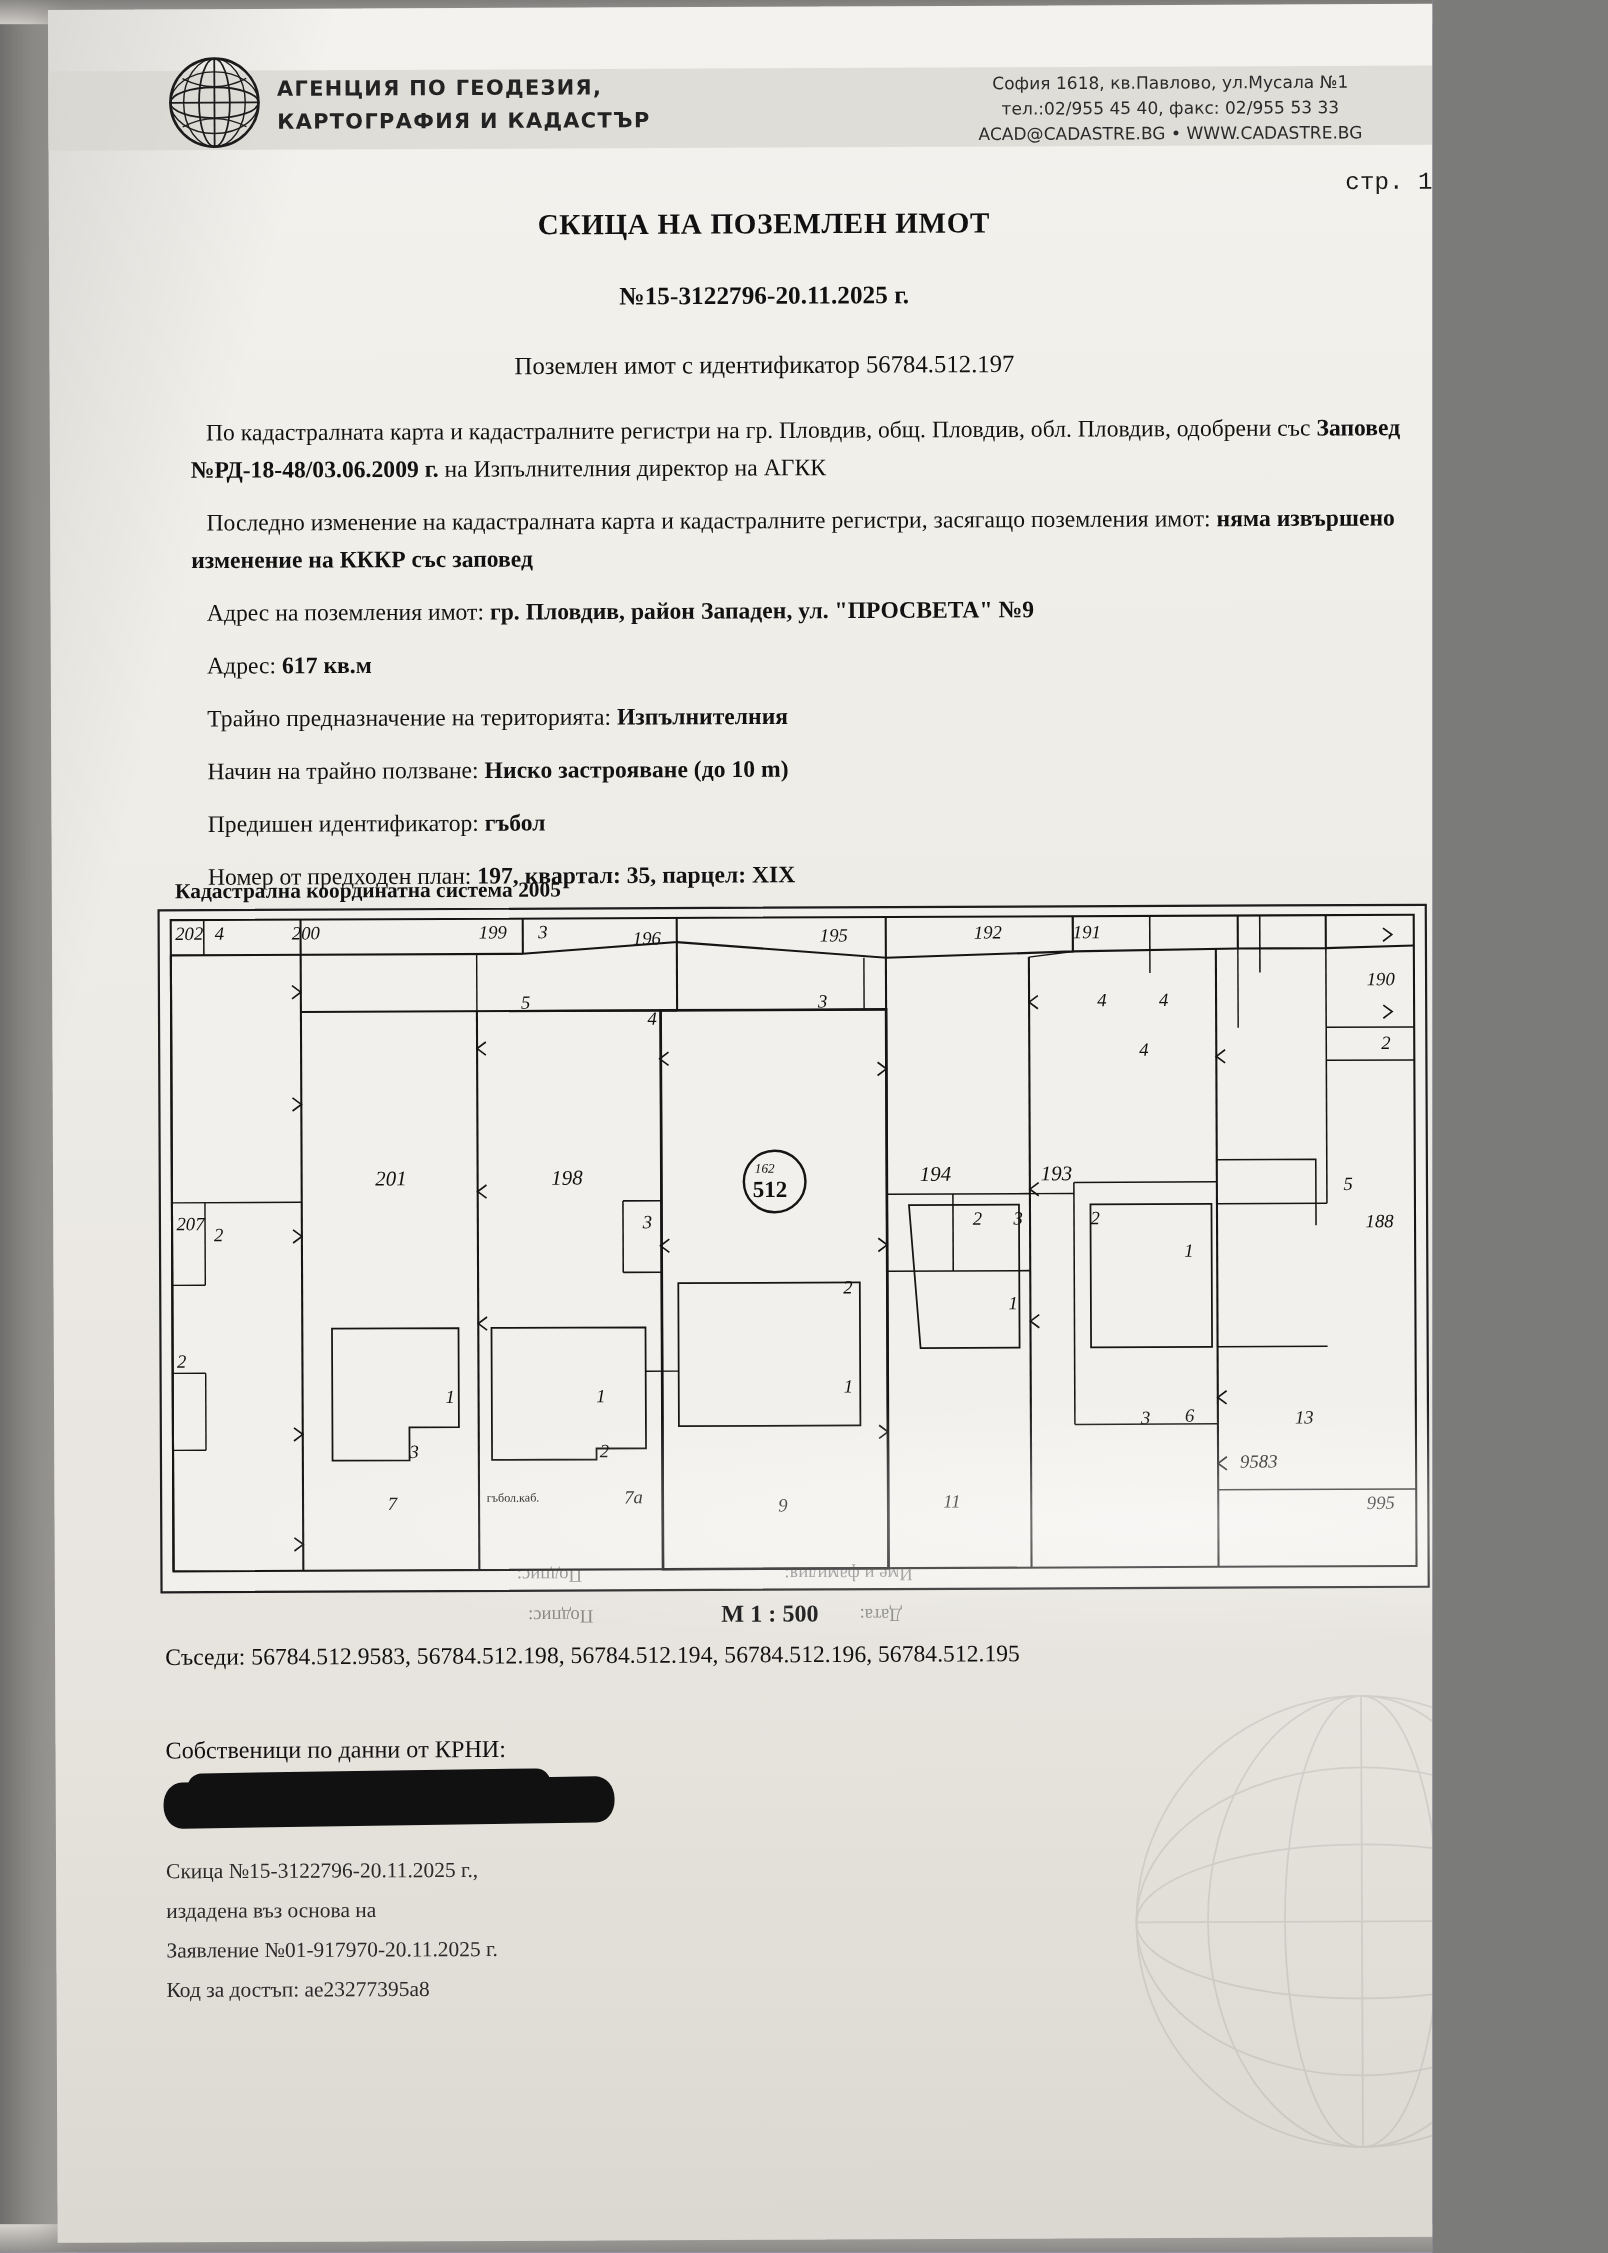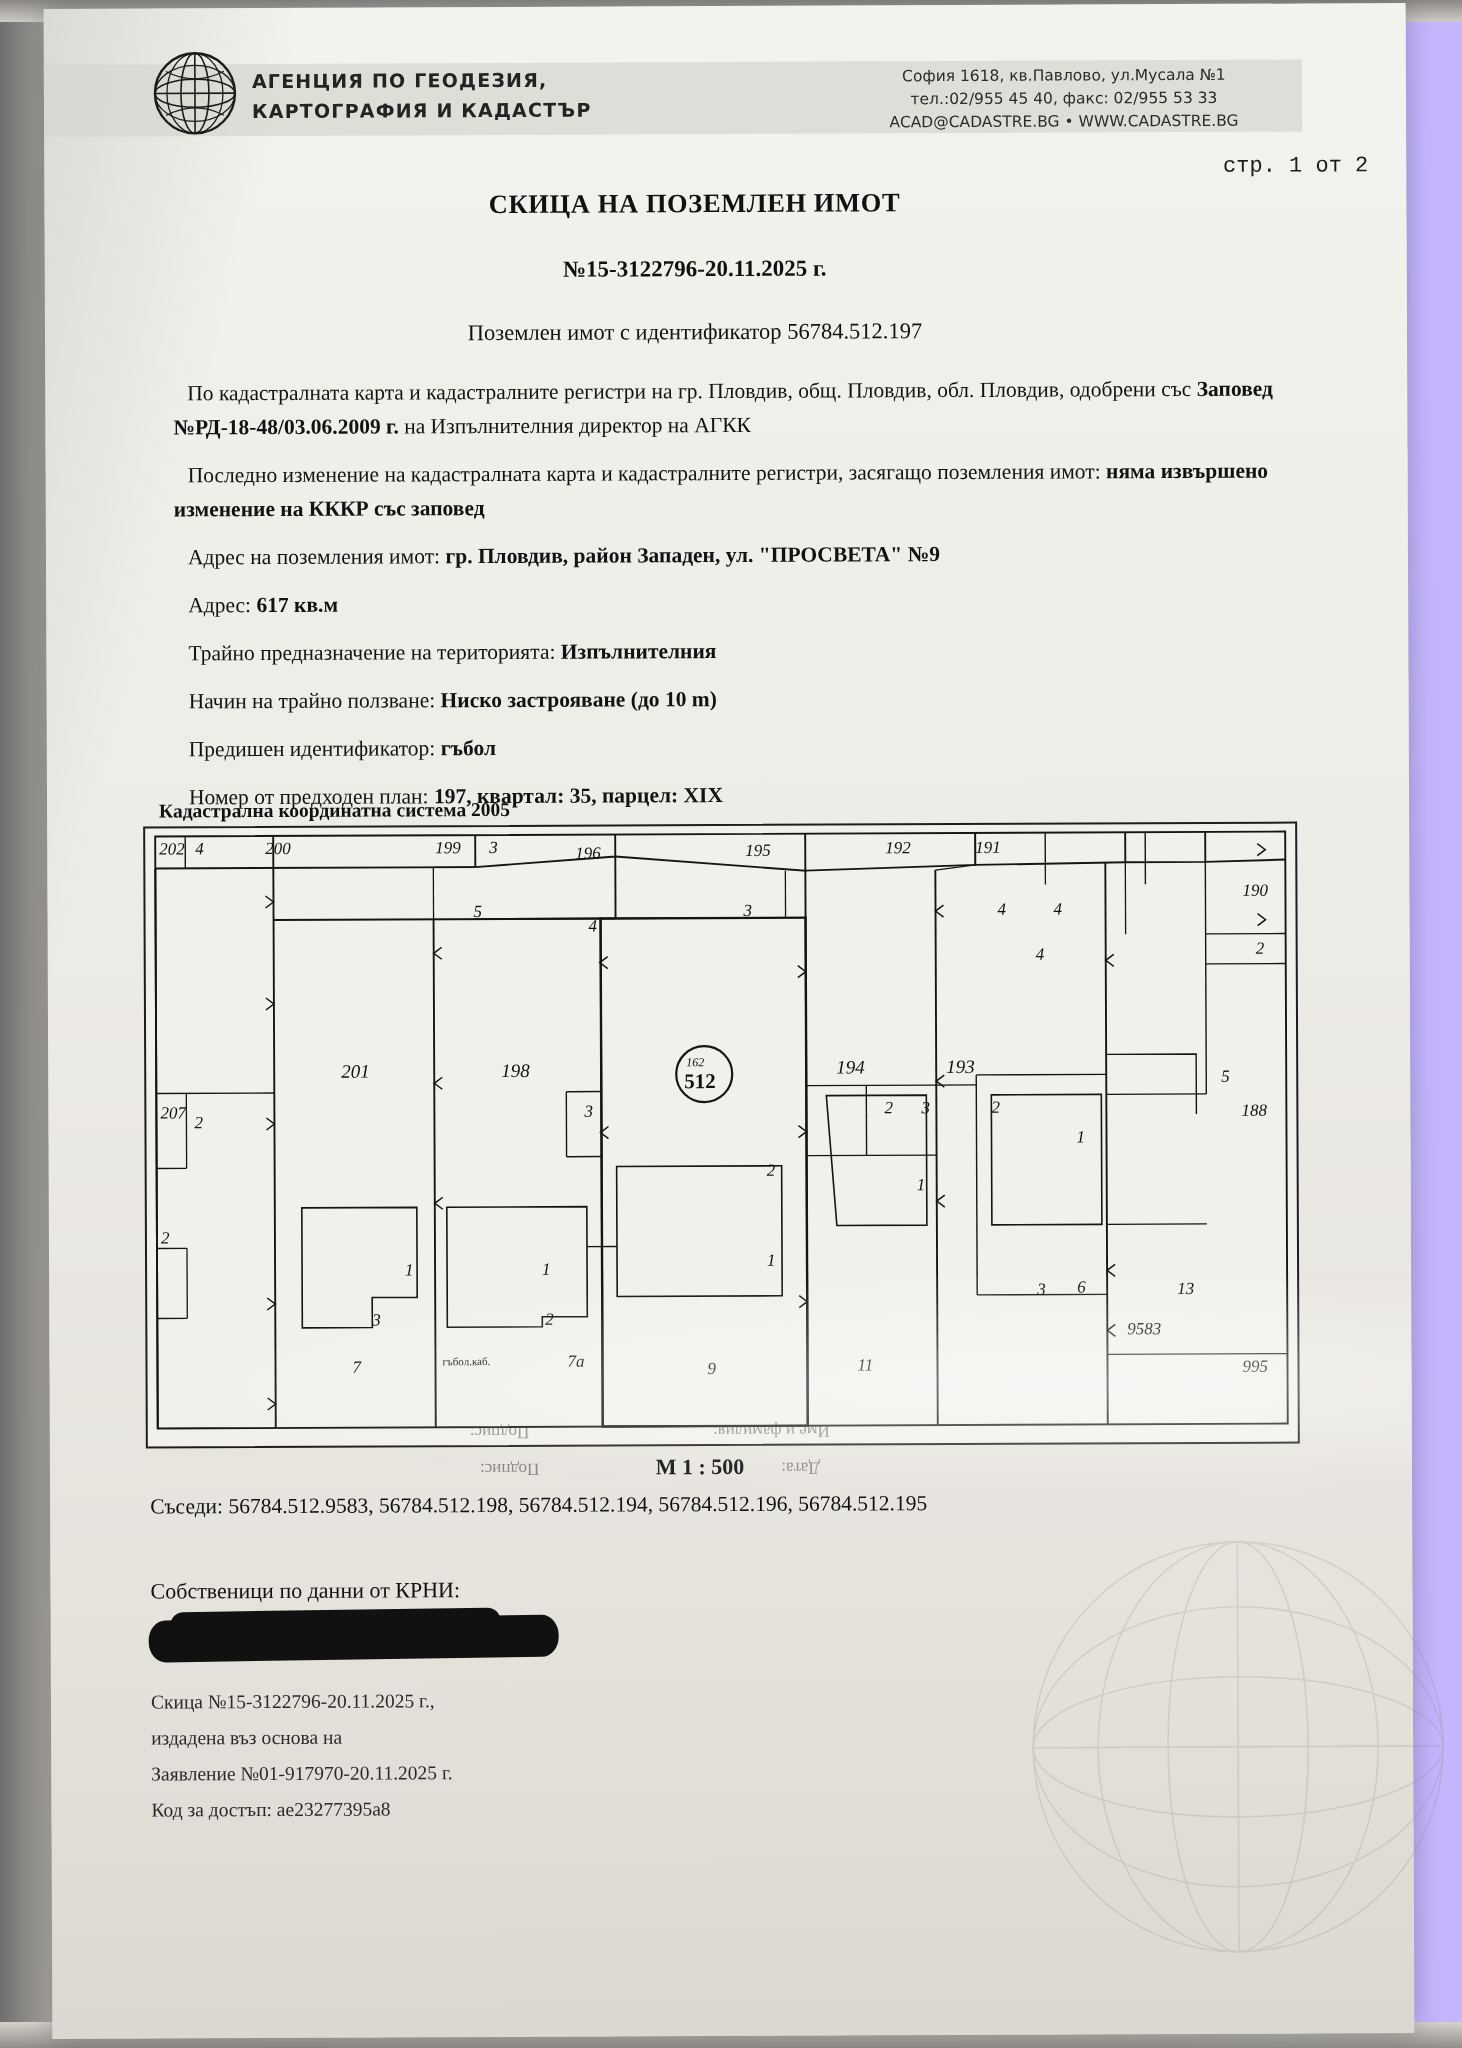--- a/index.html
+++ b/index.html
@@ -5,21 +5,21 @@
   html, body {
     margin: 0;
     padding: 0;
     background: #7b7b79;
   }
   body {
     font-family: "Liberation Serif", serif;
   }
   .page {
     position: relative;
-    width: 1462px;
+    width: 1302px;
     height: 2048px;
     overflow: hidden;
     background: #c4b5fd;
   }
   
   .sheet {
     position: absolute;
     left: 48px;
     top: 6px;
     width: 1362px;

